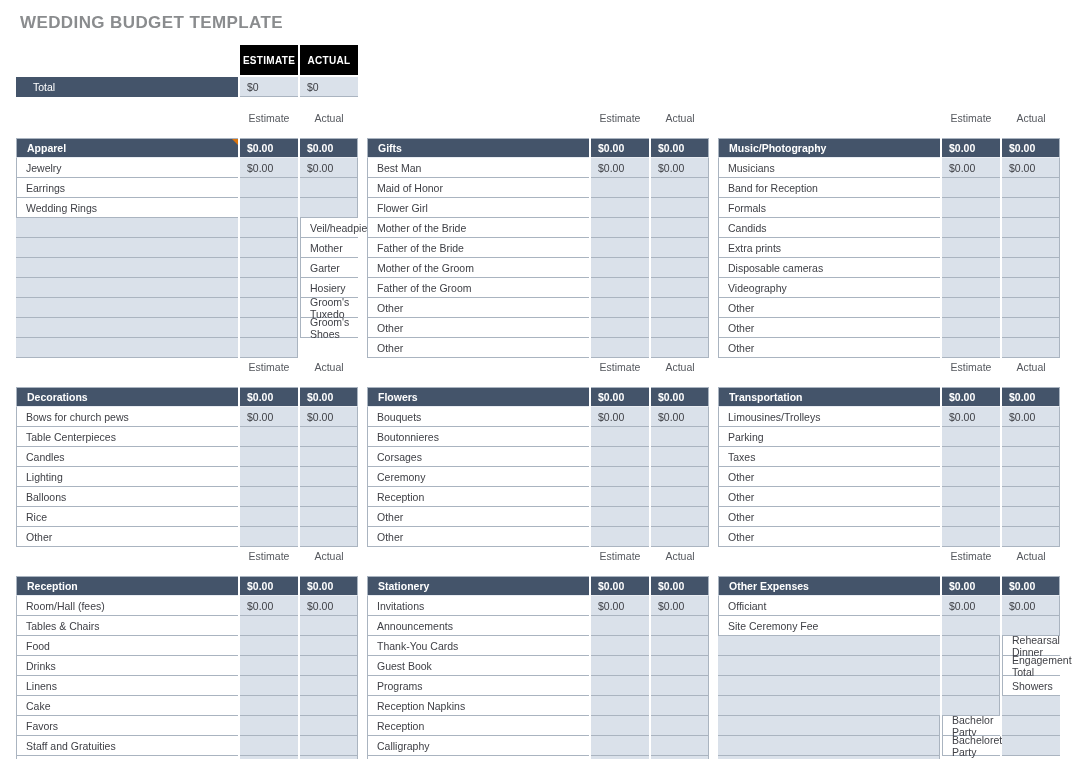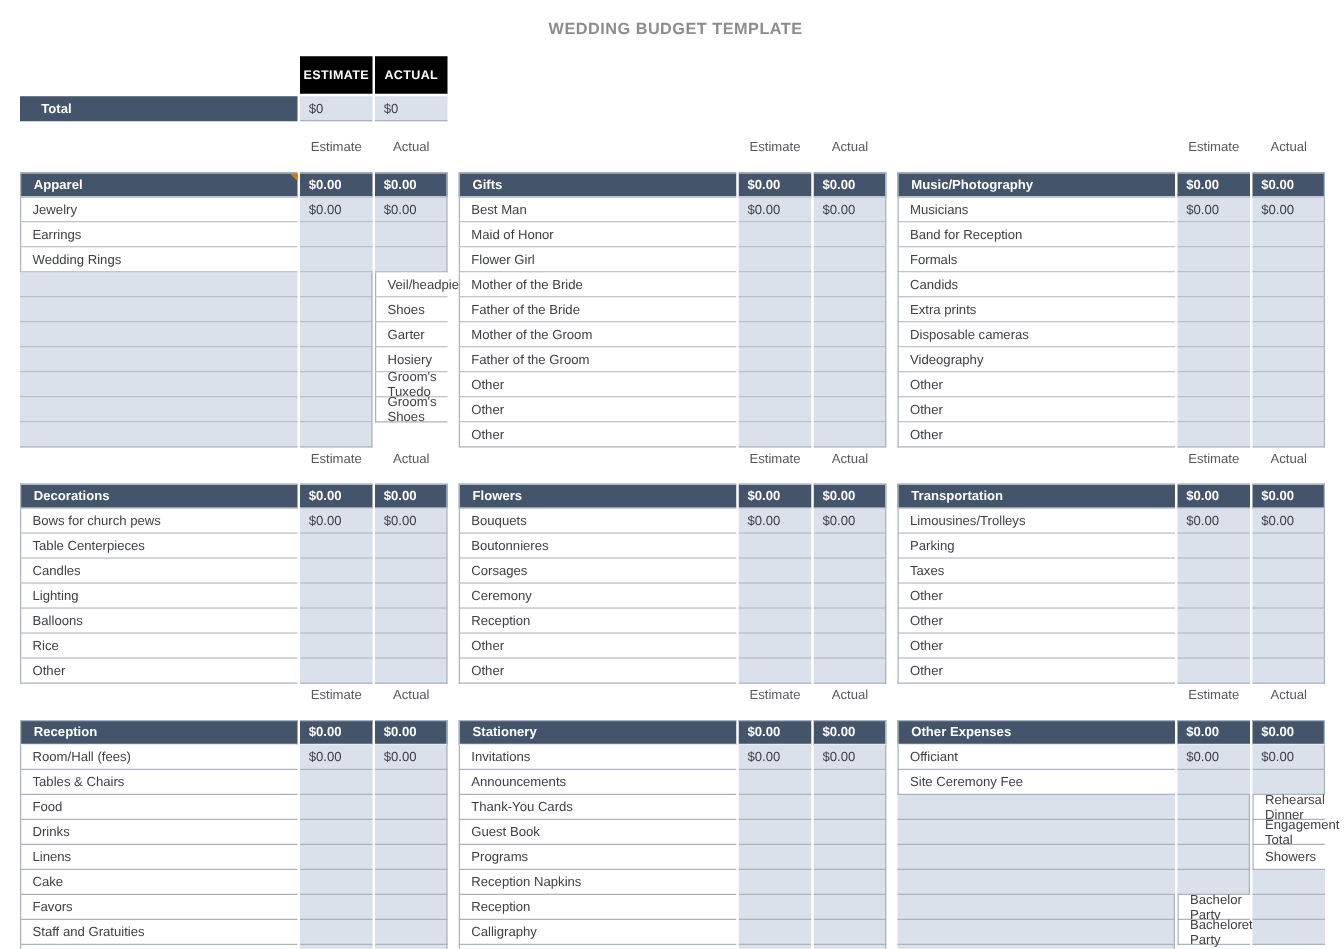--- a/index.html
+++ b/index.html
@@ -17,44 +17,43 @@
   body{
     width:1075px;height:759px;background:#ffffff;
     font-family:"Liberation Sans", sans-serif;
     color:var(--body-text);
     overflow:hidden;
   }
   .page{padding:13px 14px 0 16px;}
 
   .page-title{
     margin:0 0 0 4px;
-    font-size:13px;font-weight:bold;letter-spacing:.4px;
+    font-size:17px;font-weight:bold;letter-spacing:.4px;
     color:var(--title-text);
     line-height:20px;
-    text-align:center;
   }
 
   
   .summary{
     margin-top:12px;
     display:grid;
     grid-template-columns:222px 58px 58px;
     grid-template-rows:30px 20px;
     column-gap:2px;row-gap:2px;
     width:342px;
   }
   .summary .spacer{background:transparent;}
   .summary .black-head{
     background:var(--summary-header-bg);
     color:#fff;font-size:10px;font-weight:bold;letter-spacing:.3px;
     display:flex;align-items:center;justify-content:center;
   }
   .summary .total-label{
     background:var(--section-header-bg);
-    color:#fff;font-size:10.5px;font-weight:bold;
+    color:#fff;font-size:10.5px;font-weight:normal;
     display:flex;align-items:center;padding-left:17px;
   }
   .summary .total-val{
     background:var(--cell-bg);
     font-size:10.5px;display:flex;align-items:center;padding-left:7px;
     border-bottom:1px solid var(--row-border);
   }
 
   
   .sections{
@@ -136,21 +135,21 @@
           <div class="cell money"></div>
           <div class="cell money last"></div>
           <div class="cell lab">Wedding Rings</div>
           <div class="cell money"></div>
           <div class="cell money last"></div>
           <div class="cell money"></div>
           <div class="cell money last"></div>
           <div class="cell lab">Veil/headpiece</div>
           <div class="cell money"></div>
           <div class="cell money last"></div>
-          <div class="cell lab">Shoes</div>
+          <div class="cell lab">Mother</div>
           <div class="cell money"></div>
           <div class="cell money last"></div>
           <div class="cell lab">Garter</div>
           <div class="cell money"></div>
           <div class="cell money last"></div>
           <div class="cell lab">Hosiery</div>
           <div class="cell money"></div>
           <div class="cell money last"></div>
           <div class="cell lab">Groom's Tuxedo</div>
           <div class="cell money"></div>

